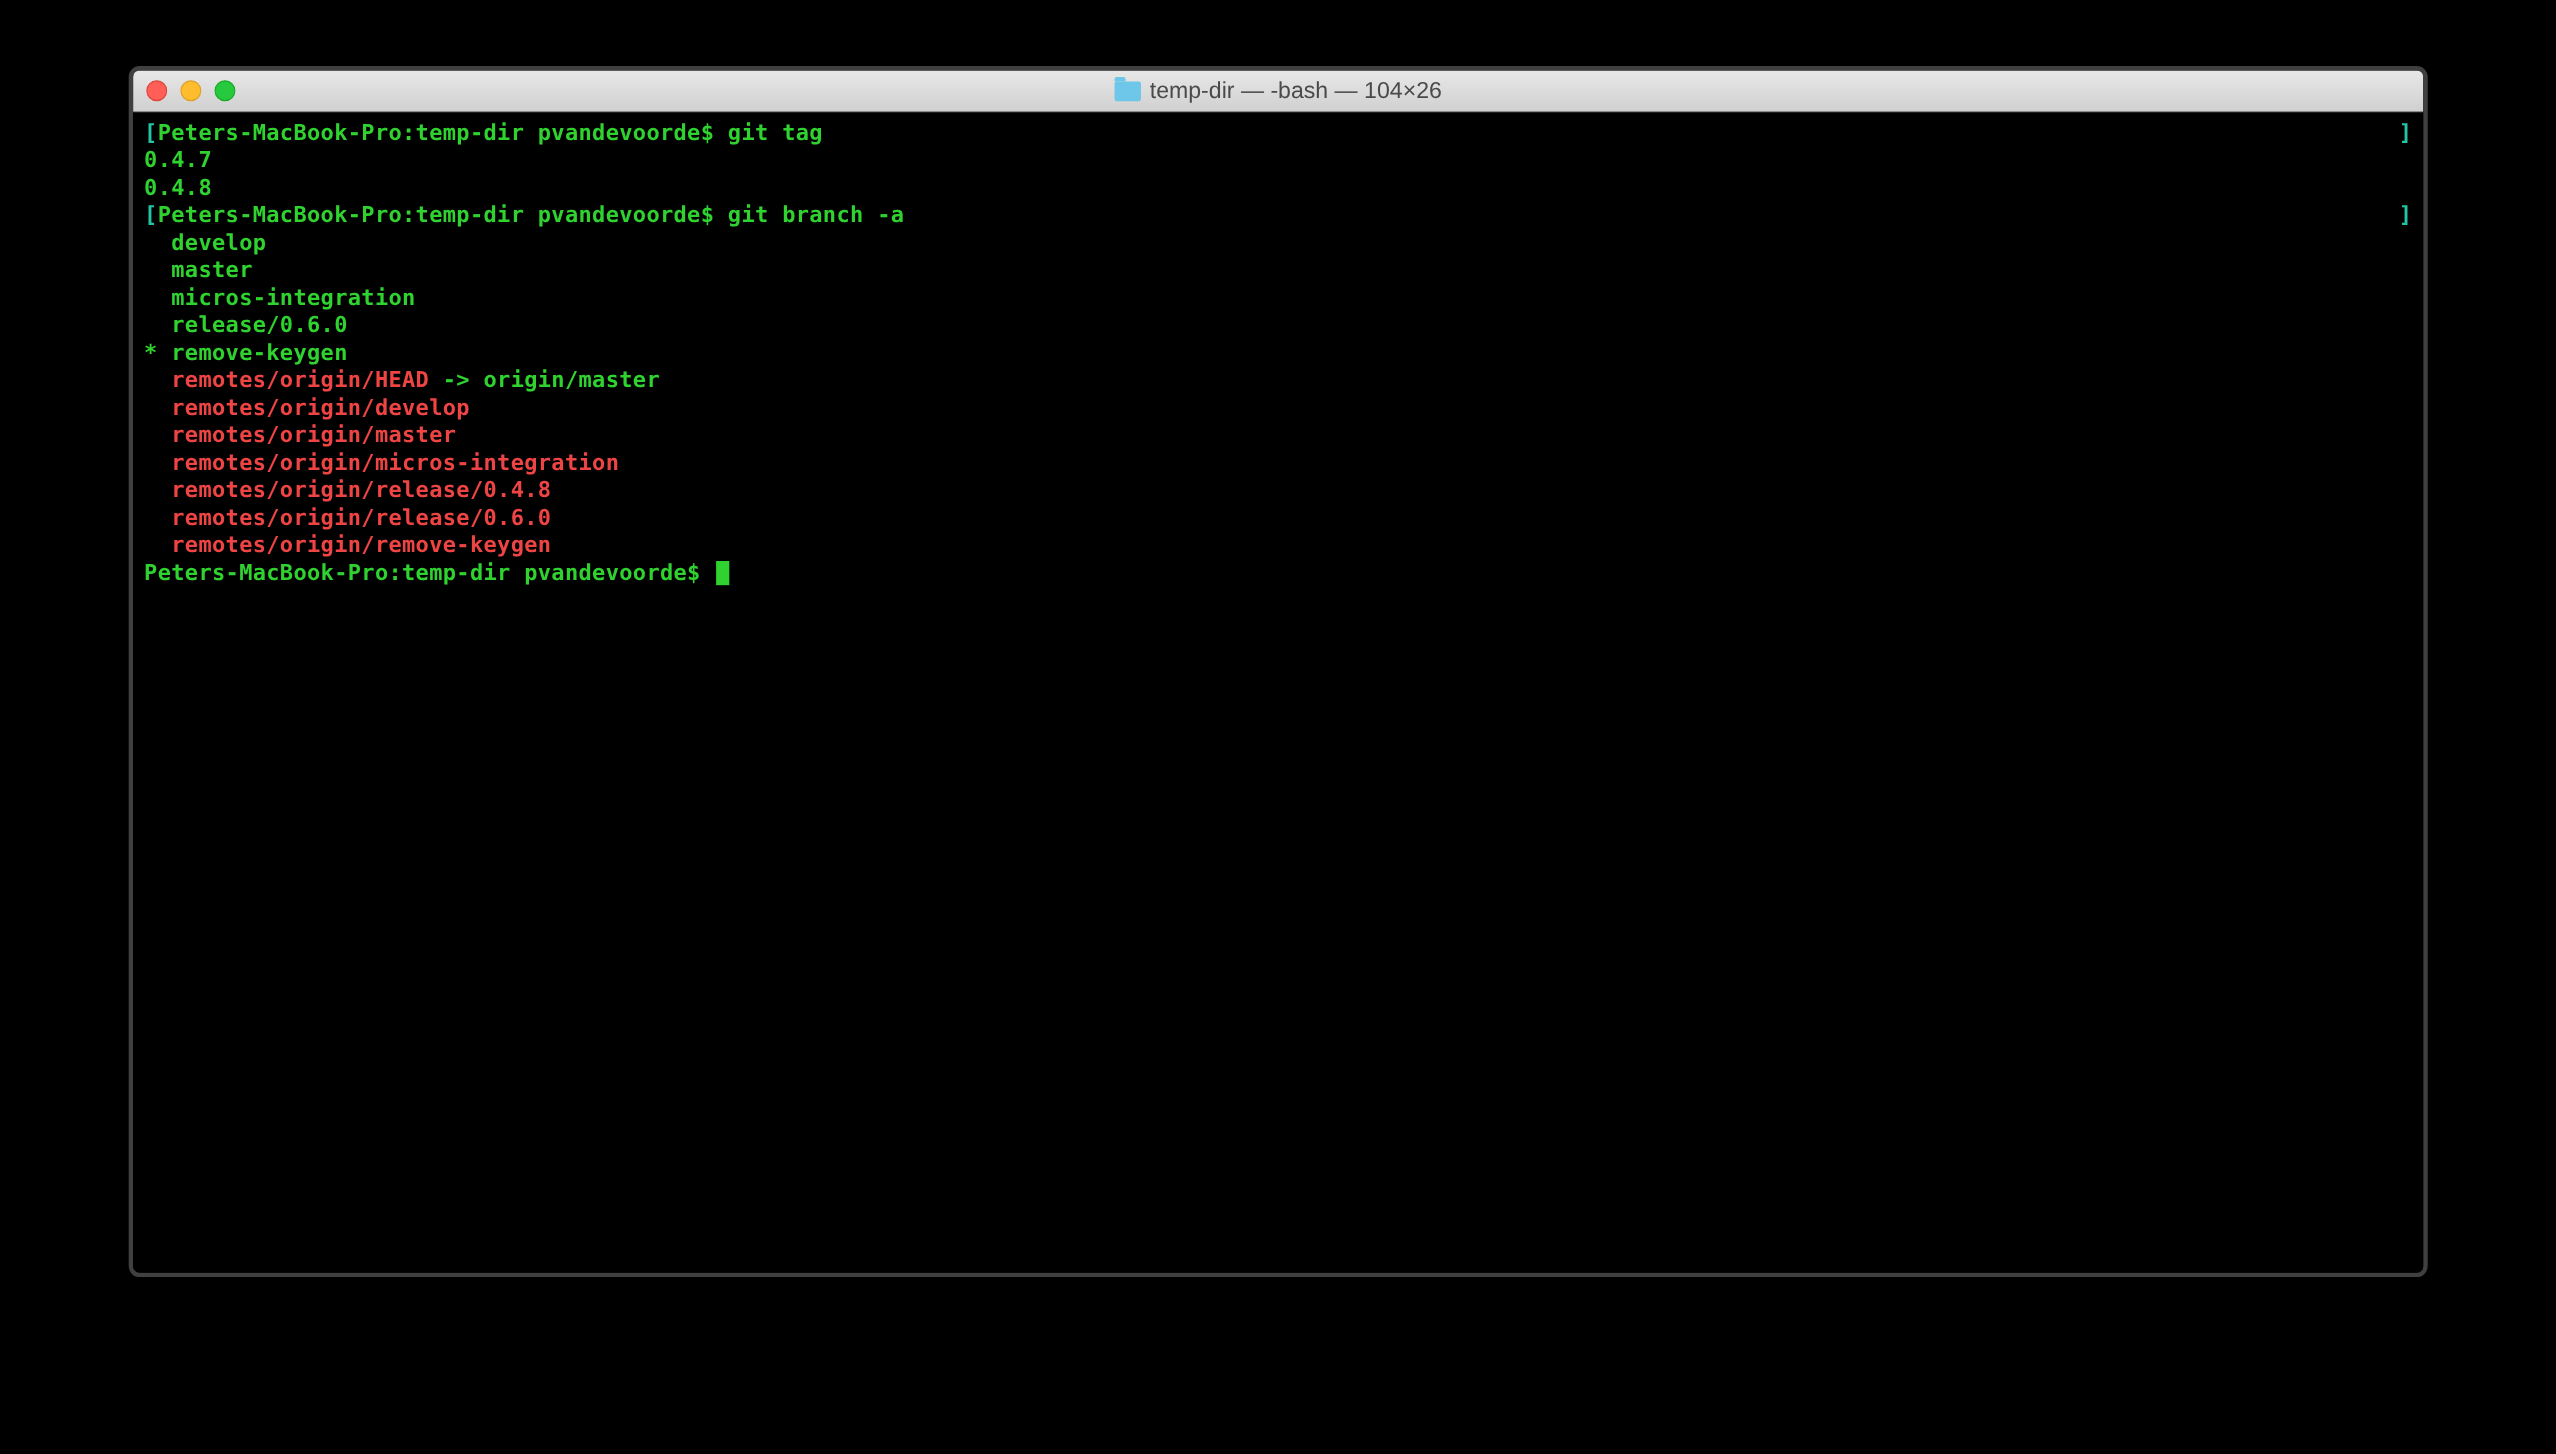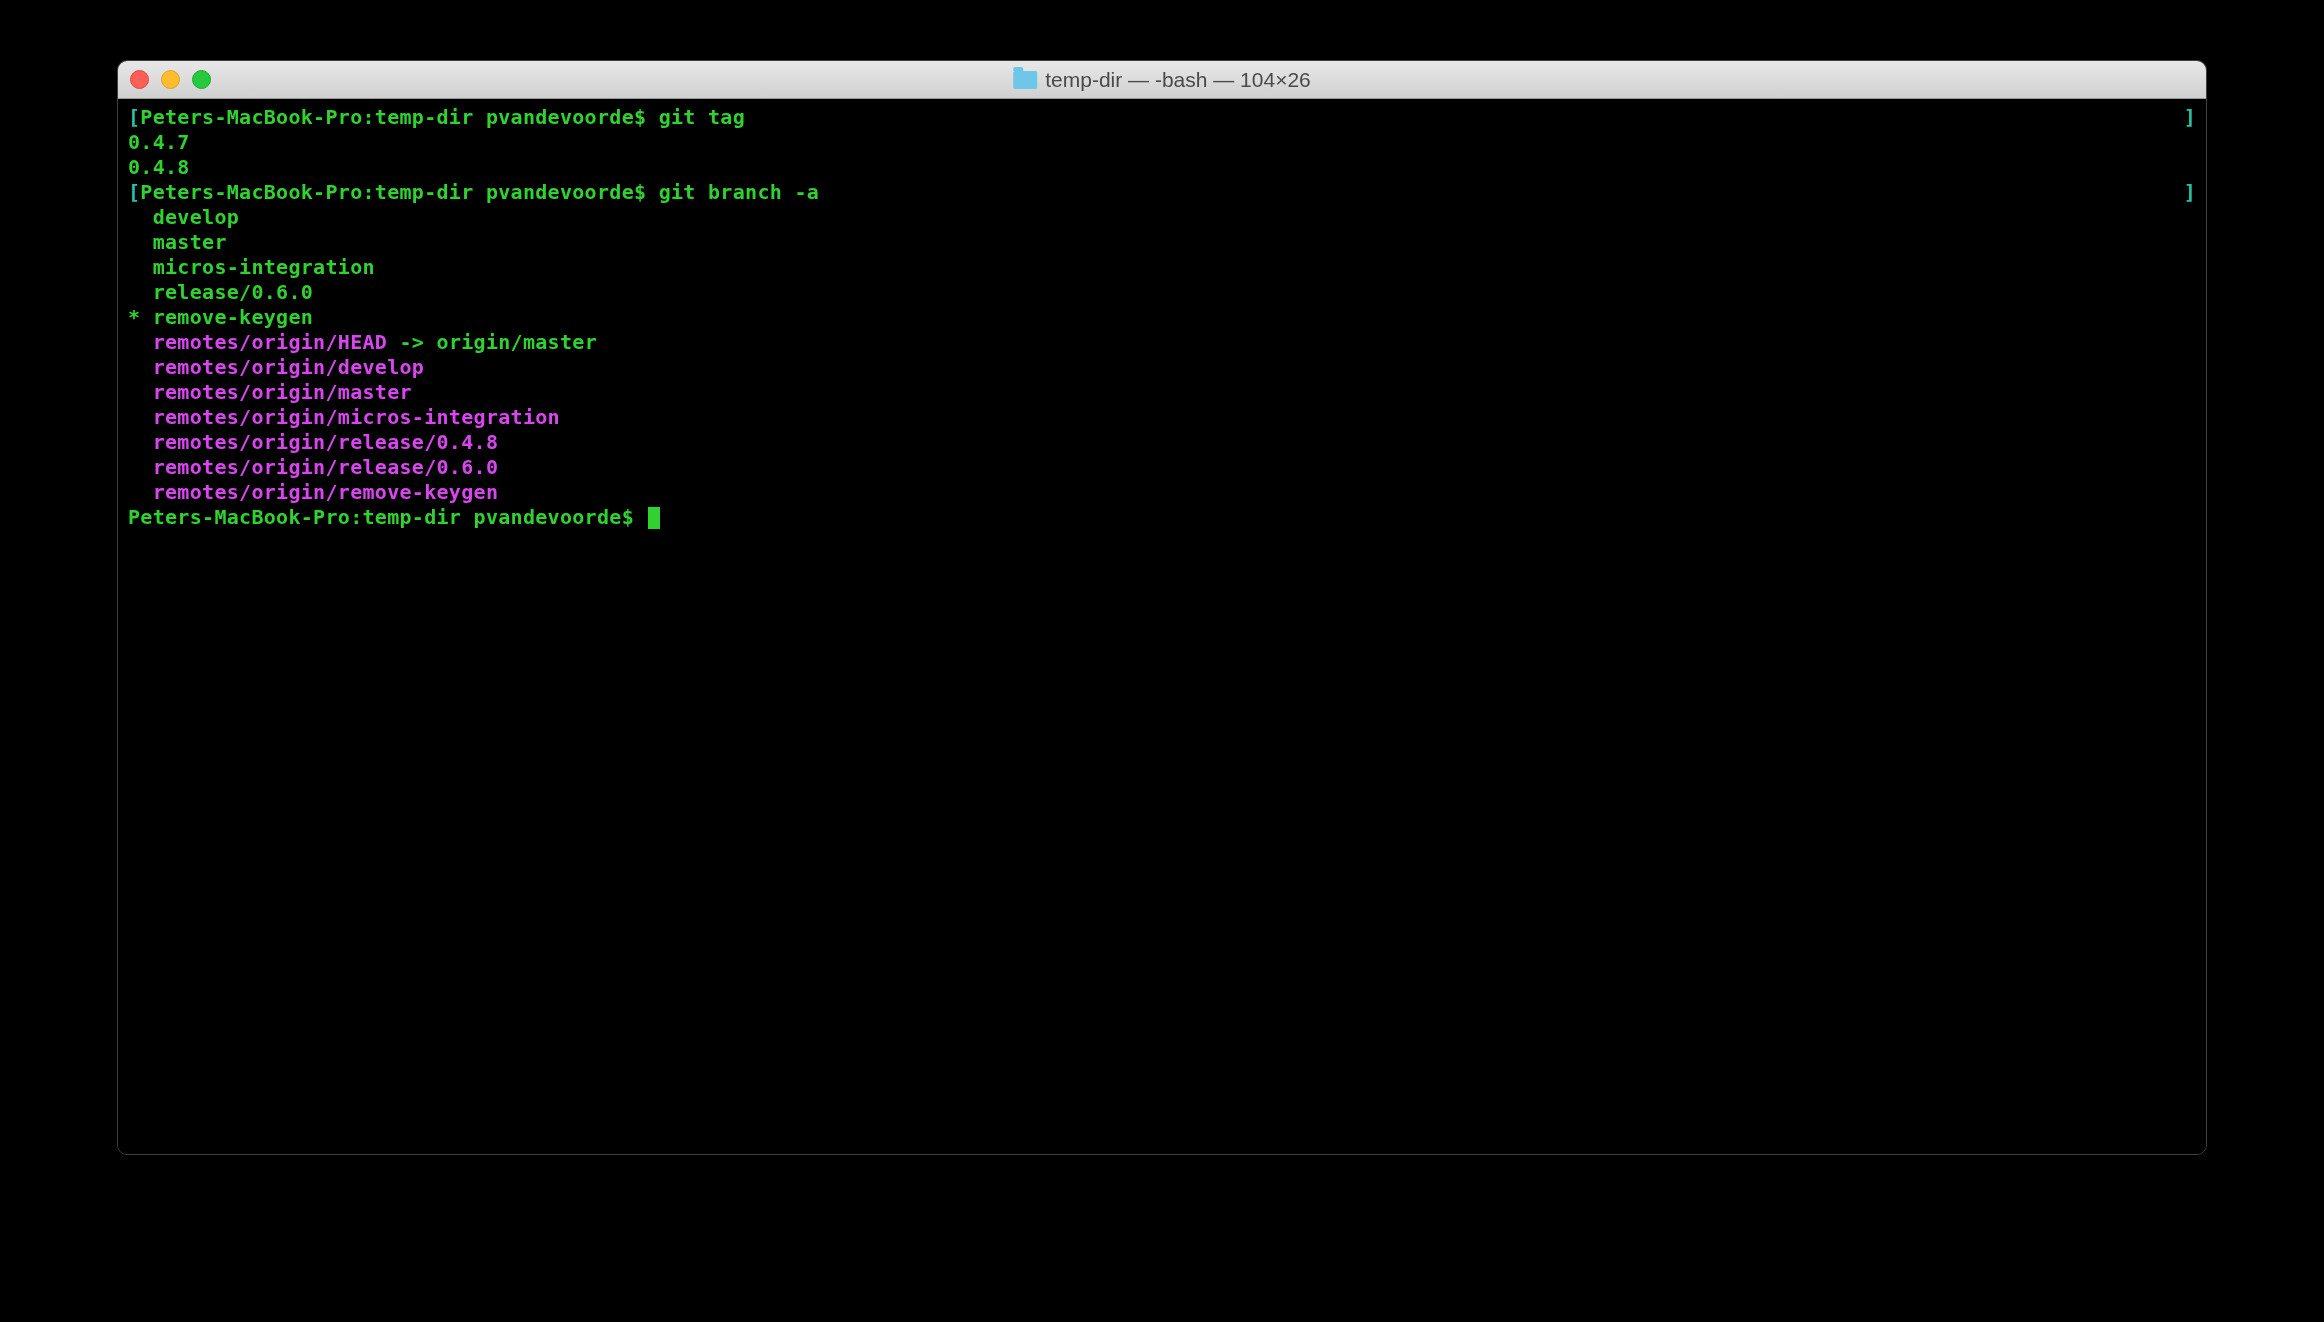--- a/index.html
+++ b/index.html
@@ -15,21 +15,21 @@
       align-items: flex-start;
       justify-content: center;
       padding-top: 60px;
     }
     .window {
       width: 2090px;
       background: #000;
       border-radius: 10px;
       overflow: hidden;
       box-shadow: 0 20px 60px rgba(0,0,0,0.5);
-      border: 1px solid #404040;
+      border: 4px solid #404040;
     }
     .titlebar {
       height: 38px;
       background: linear-gradient(to bottom, #e8e8e8, #d0d0d0);
       display: flex;
       align-items: center;
       padding: 0 12px;
       position: relative;
       border-bottom: 1px solid #999;
     }
@@ -80,21 +80,21 @@
       font-family: "Menlo", "Monaco", "Consolas", monospace;
       font-size: 20px;
       line-height: 25px;
       min-height: 1055px;
       white-space: pre;
       letter-spacing: 0.3px;
       font-weight: bold;
     }
     .green { color: #2fd22f; }
     .teal { color: #24c3a4; }
-    .red { color: #d946ef; }
+    .red { color: #ef4444; }
     .cursor {
       display: inline-block;
       width: 12px;
       height: 22px;
       background: #2fd22f;
       vertical-align: text-bottom;
       margin-left: 2px;
     }
   </style>
 </head>

